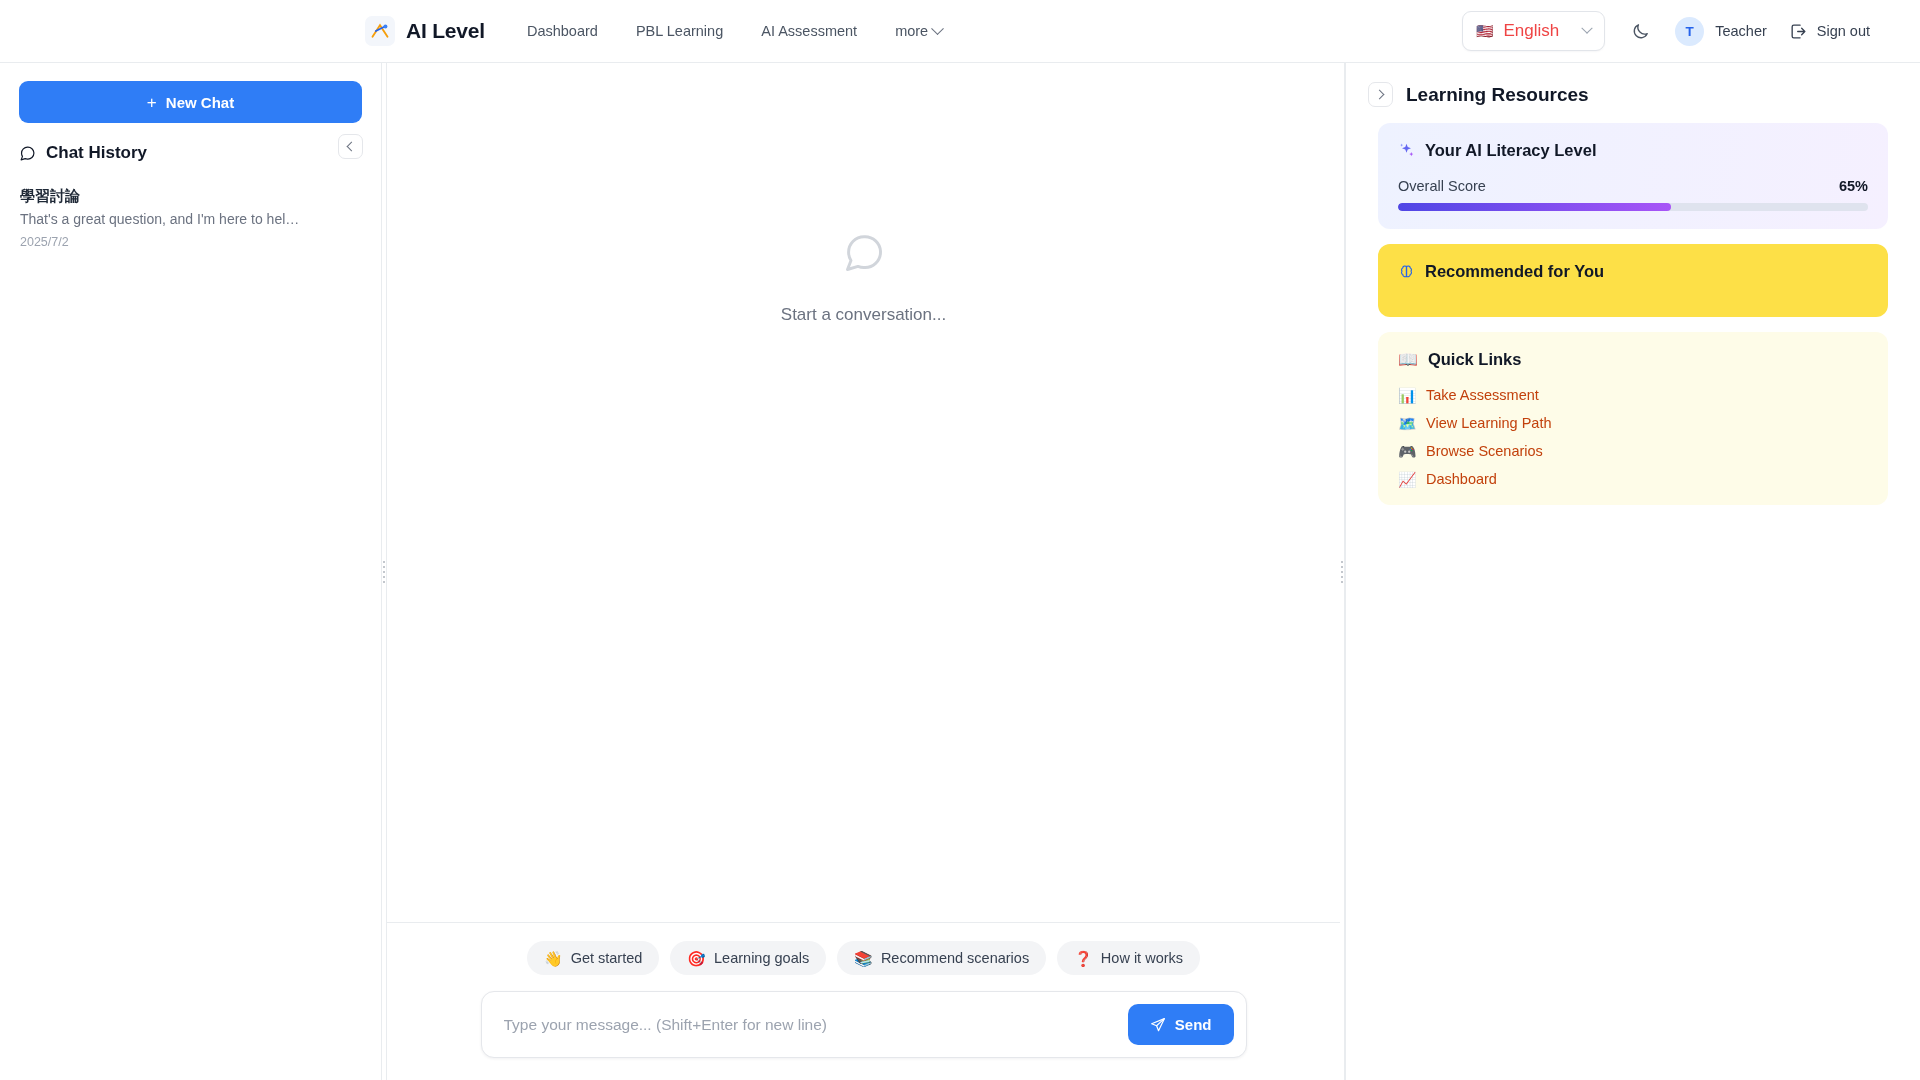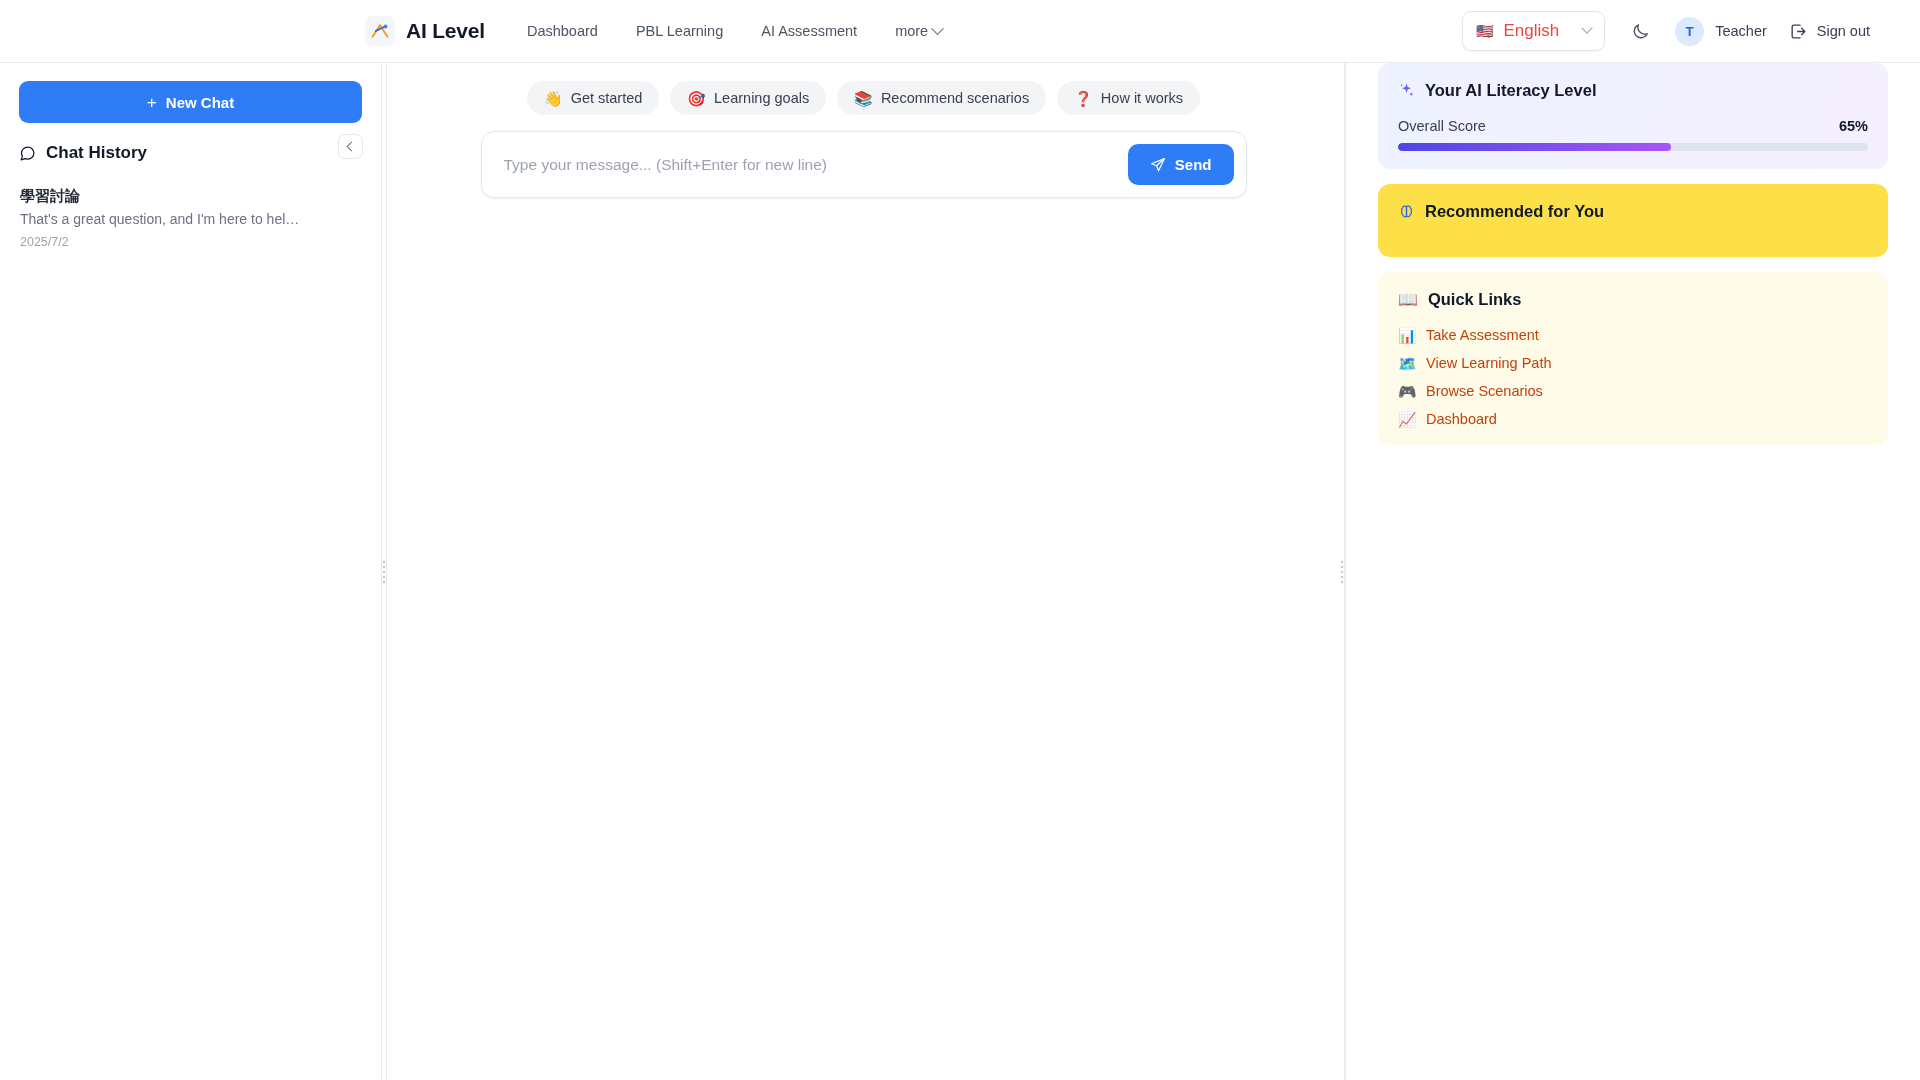--- a/index.html
+++ b/index.html
@@ -308,20 +308,30 @@
         </div>
       </div>
     </div>
 
     <div class="resize-handle">
       <div class="dots"></div>
     </div>
 
     <div class="chat-col">
 
+      <div class="chat-body">
+        <div class="empty-wrap">
+          <div class="empty-icon">
+            <svg width="44" height="44" viewBox="0 0 24 24" fill="none">
+              <path d="M21 11.5a8.4 8.4 0 0 1-9 8.4 9.1 9.1 0 0 1-3.3-.6L3 21l1.9-4.9A8.2 8.2 0 0 1 3.6 11.5 8.4 8.4 0 0 1 12 3.1h.5A8.4 8.4 0 0 1 21 11z" stroke="#d1d5db" stroke-width="1.6" stroke-linecap="round" stroke-linejoin="round"></path>
+            </svg>
+          </div>
+          <div class="empty-text">Start a conversation...</div>
+        </div>
+      </div>
 
       <div class="chat-footer">
         <div class="chips">
           <button class="chip">
             <span class="em">👋</span>
             <span>Get started</span>
           </button>
           <button class="chip">
             <span class="em">🎯</span>
             <span>Learning goals</span>
@@ -349,20 +359,26 @@
           </div>
         </div>
       </div>
     </div>
 
     <div class="resize-handle">
       <div class="dots"></div>
     </div>
 
     <div class="right-panel">
+      <div class="rp-head">
+        <div class="rp-expand">
+          <span class="ar"></span>
+        </div>
+        <div class="rp-title">Learning Resources</div>
+      </div>
 
       <div class="rp-body">
 
         <div class="card card-literacy">
           <div class="card-head">
             <svg width="17" height="17" viewBox="0 0 24 24" fill="none">
               <path d="M12 2.5l1.7 4.6 4.6 1.7-4.6 1.7L12 15.1l-1.7-4.6-4.6-1.7 4.6-1.7z" fill="#6366f1"></path>
               <path d="M18.8 14.2l.8 2.1 2.1.8-2.1.8-.8 2.1-.8-2.1-2.1-.8 2.1-.8z" fill="#a855f7"></path>
               <path d="M5.2 2.2l.6 1.6 1.6.6-1.6.6-.6 1.6-.6-1.6-1.6-.6 1.6-.6z" fill="#818cf8"></path>
             </svg>

